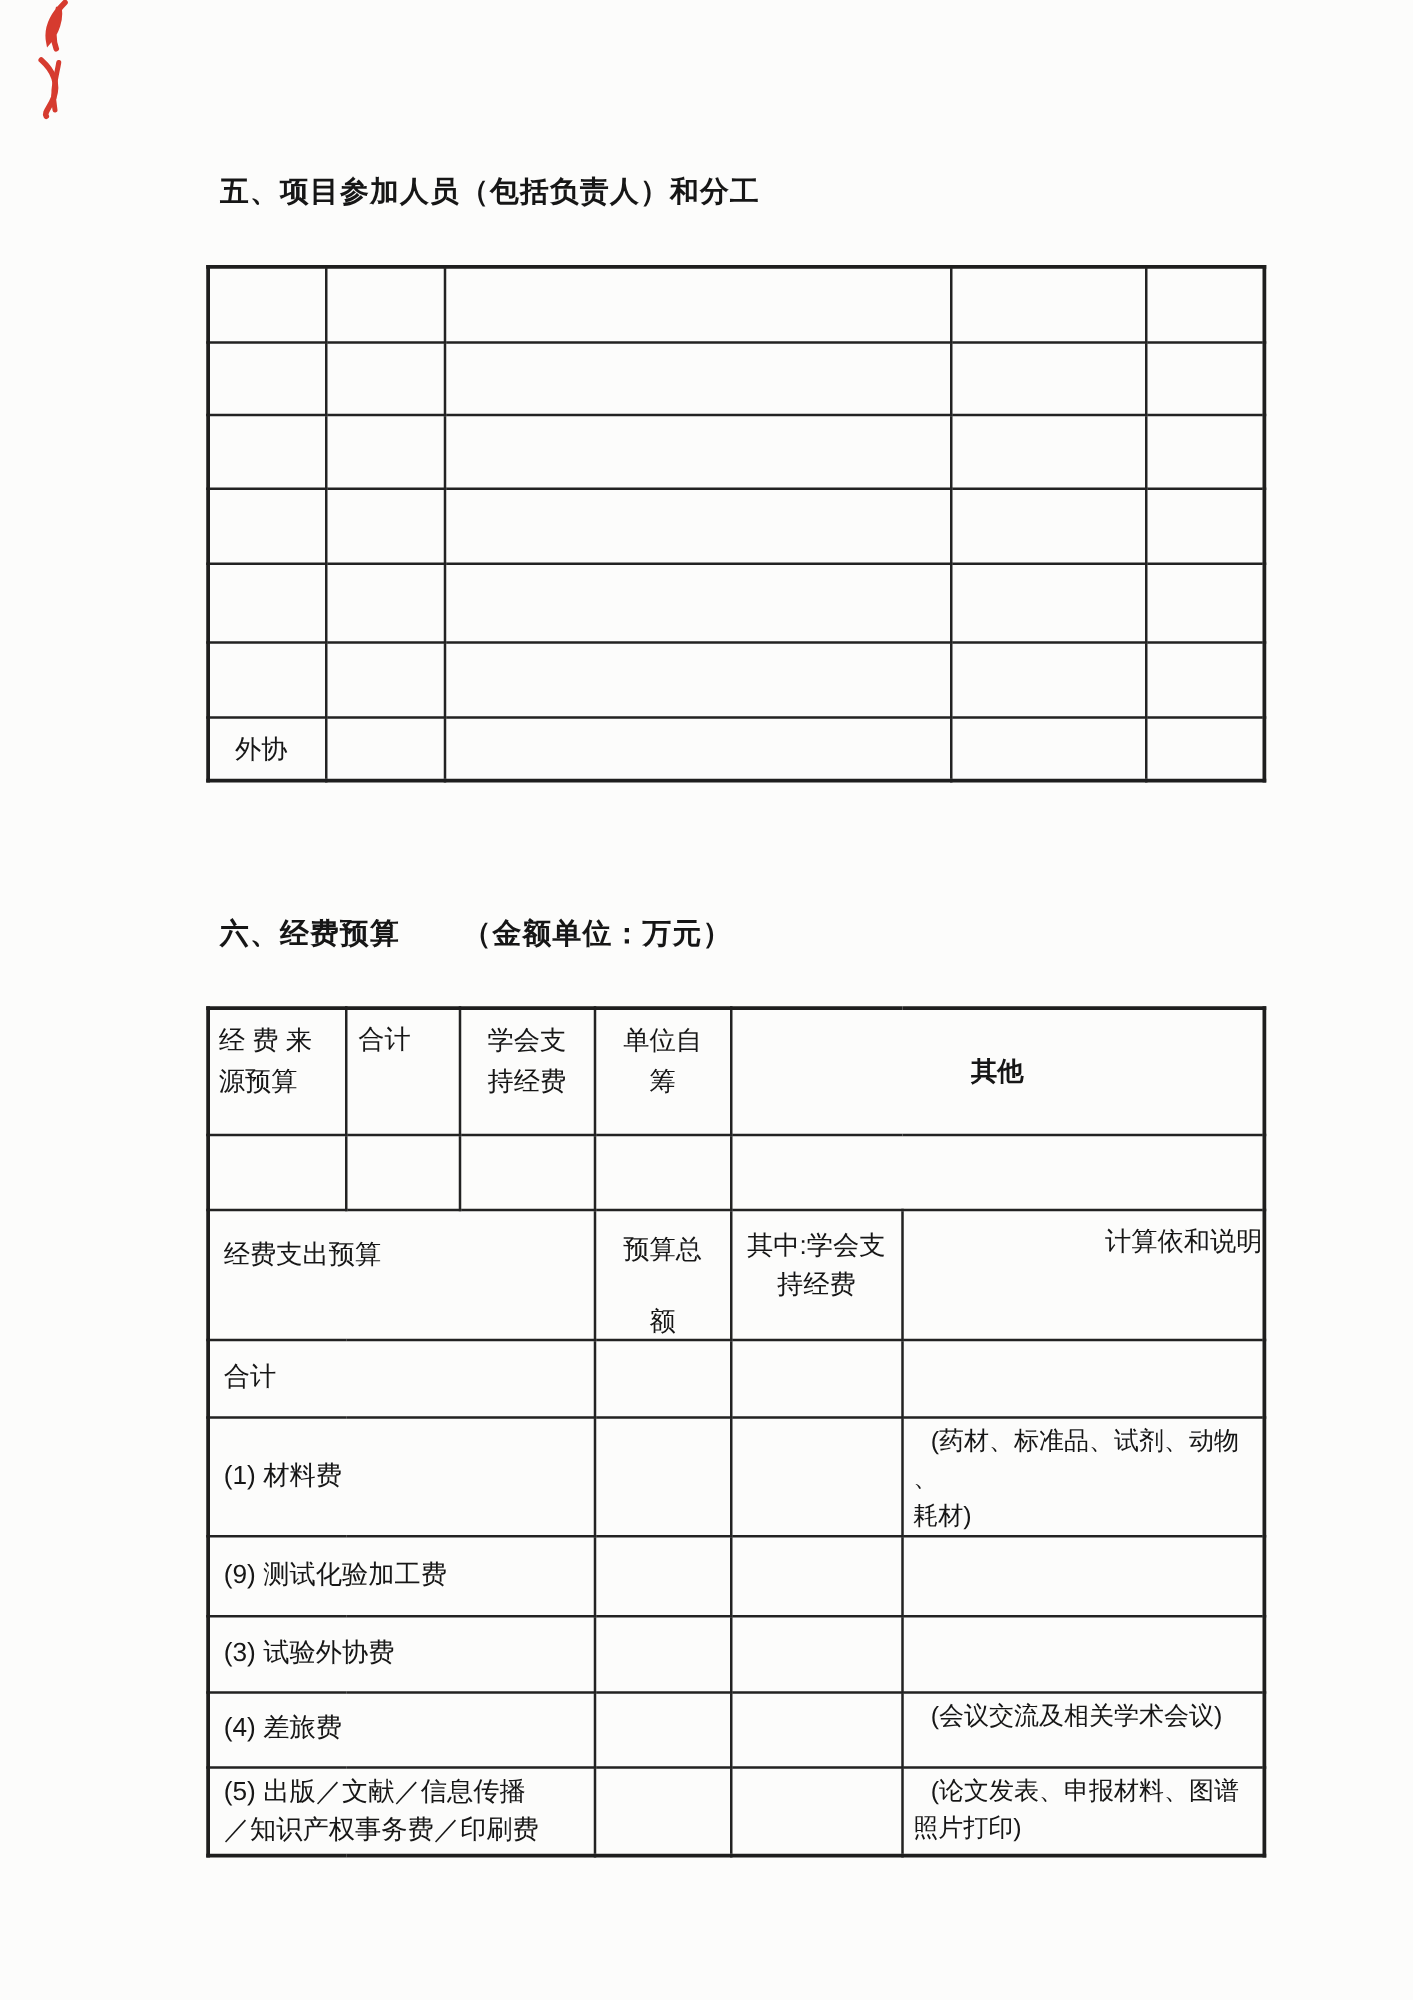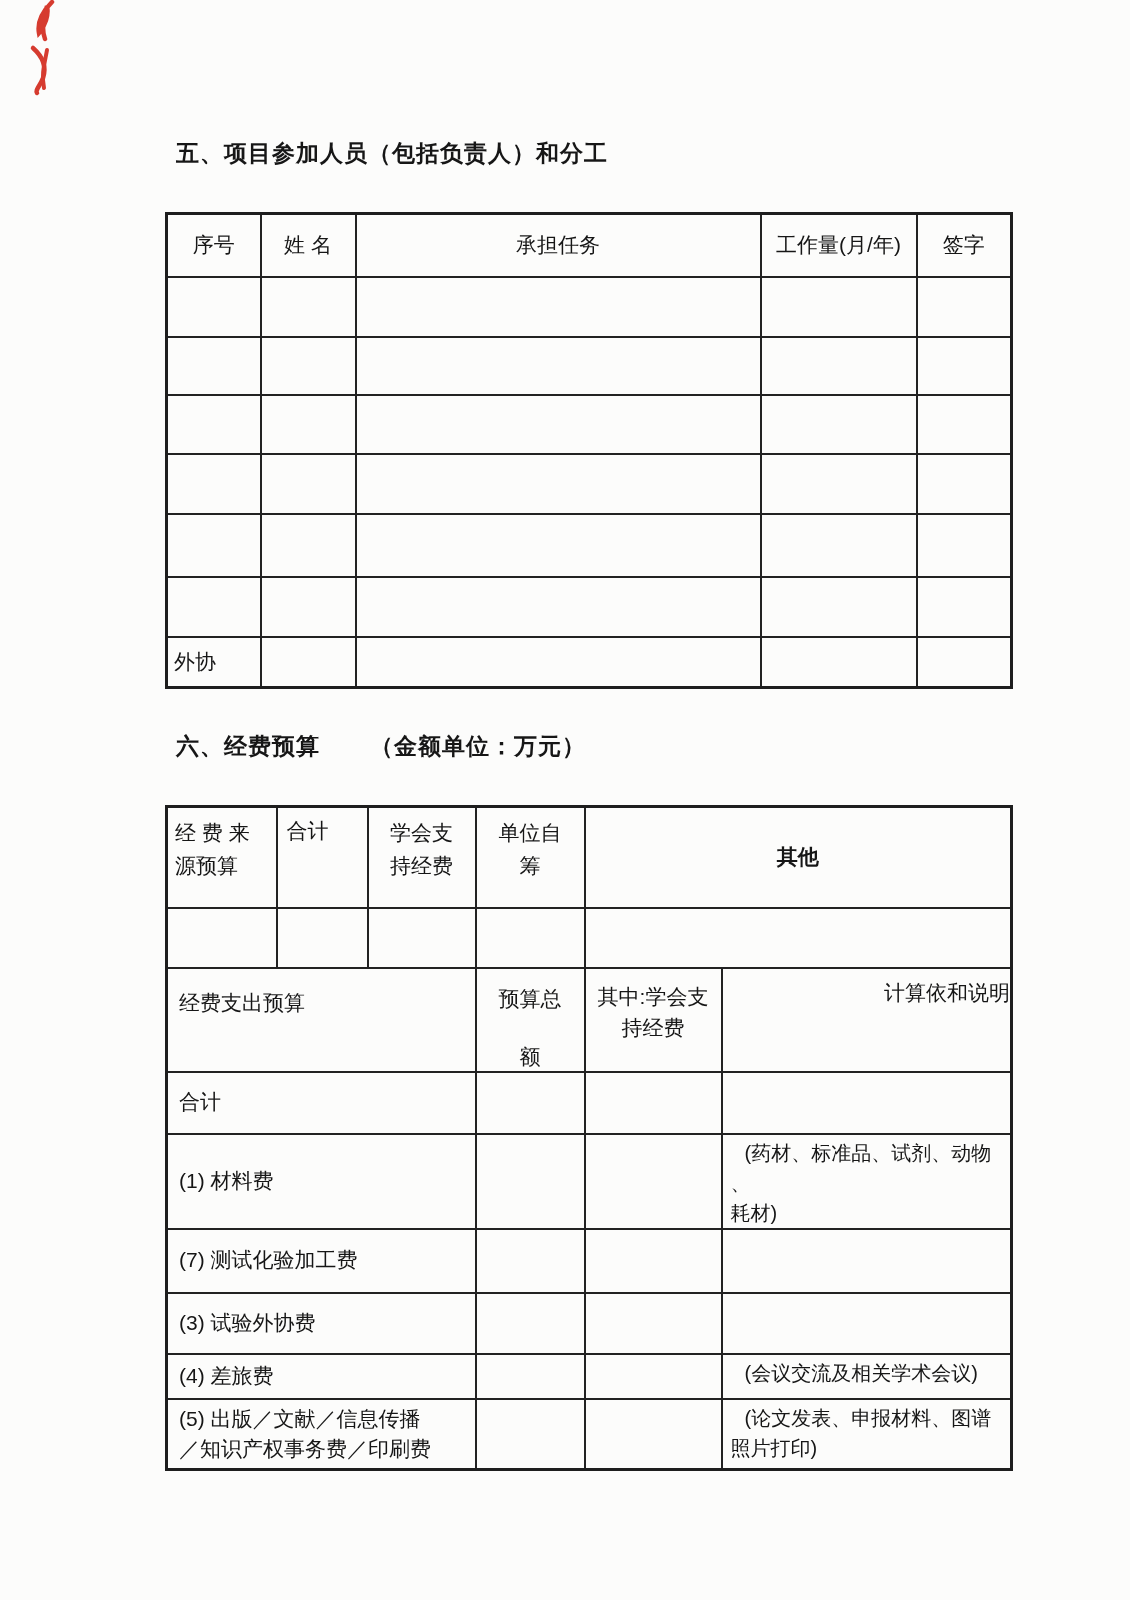--- a/index.html
+++ b/index.html
@@ -32,21 +32,21 @@
     border:2px solid #222;
     padding:0;
     font-size:21px;
     vertical-align:middle;
     overflow:hidden;
   }
 
   
   #t1 { left:165px; top:212px; width:845px; }
   #t1 .hc { text-align:center; }
-  #t1 .cell-waixie { text-align:left; padding-left:6px; }
+  #t1 .cell-waixie { text-align:left; padding-left:20px; }
 
   
   #t2 { left:165px; top:805px; width:845px; }
   .blk { display:block; }
   .cell-source { vertical-align:top; text-align:left; padding:9px 4px 0 7px; line-height:1.55; }
   .cell-heji-top { vertical-align:top; text-align:left; padding:9px 0 0 9px; }
   .cell-c2 { vertical-align:top; text-align:center; padding-top:9px; line-height:1.55; }
   .cell-other { text-align:center; font-weight:bold; }
   .cell-exp-hdr { vertical-align:top; text-align:left; padding:20px 0 0 11px; }
   .cell-budget-total { vertical-align:top; text-align:center;margin-left:37px; }
@@ -77,27 +77,20 @@
 
   <table id="t1">
     <colgroup>
       <col style="width:94px">
         <col style="width:95px">
         <col style="width:405px">
       <col style="width:156px">
         <col style="width:95px">
     </colgroup>
     <tbody>
-        <tr style="height:63px">
-      <td class="hc">序号</td>
-      <td class="hc">姓 名</td>
-      <td class="hc">承担任务</td>
-      <td class="hc">工作量(月/年)</td>
-      <td class="hc">签字</td>
-    </tr>
     <tr style="height:60px">
       <td></td>
           <td></td>
           <td></td>
           <td></td>
           <td></td>
     </tr>
     <tr style="height:58px">
       <td></td>
           <td></td>
@@ -215,21 +208,21 @@
       </td>
       <td></td>
       <td></td>
       <td class="cell-note">
         <span class="nln">(药材、标准品、试剂、动物 、</span>
         <span class="nln">耗材)</span>
       </td>
     </tr>
     <tr style="height:64px">
       <td colspan="3" class="cell-label">
-        <span class="lbl">(7) 测试化验加工费</span>
+        <span class="lbl">(9) 测试化验加工费</span>
         <span class="lbl"></span>
       </td>
       <td></td>
       <td></td>
       <td class="cell-note">
         <span class="nln"></span>
         <span class="nln"></span>
       </td>
     </tr>
     <tr style="height:61px">
@@ -237,21 +230,21 @@
         <span class="lbl">(3) 试验外协费</span>
         <span class="lbl"></span>
       </td>
       <td></td>
       <td></td>
       <td class="cell-note">
         <span class="nln"></span>
         <span class="nln"></span>
       </td>
     </tr>
-    <tr style="height:45px">
+    <tr style="height:60px">
       <td colspan="3" class="cell-label">
         <span class="lbl">(4) 差旅费</span>
         <span class="lbl"></span>
       </td>
       <td></td>
       <td></td>
       <td class="cell-note">
         <span class="nln">(会议交流及相关学术会议)</span>
         <span class="nln"></span>
       </td>

